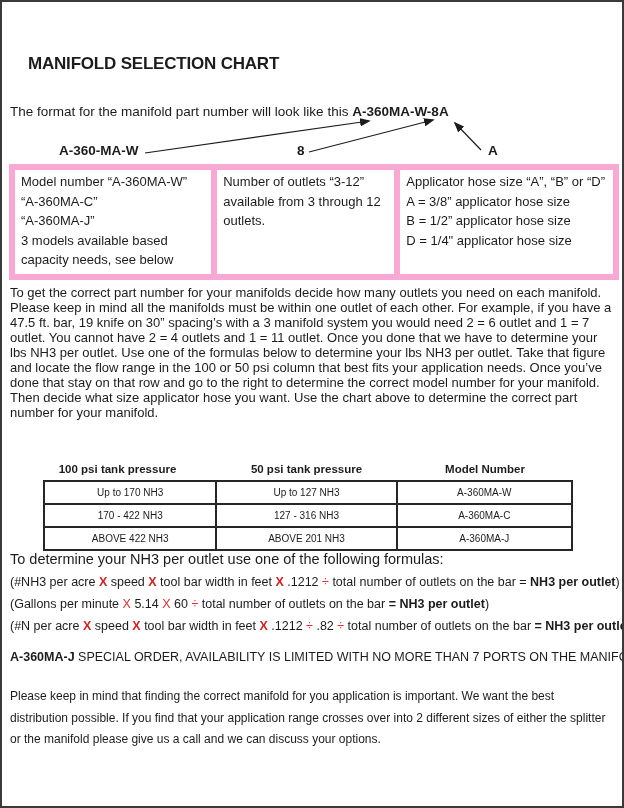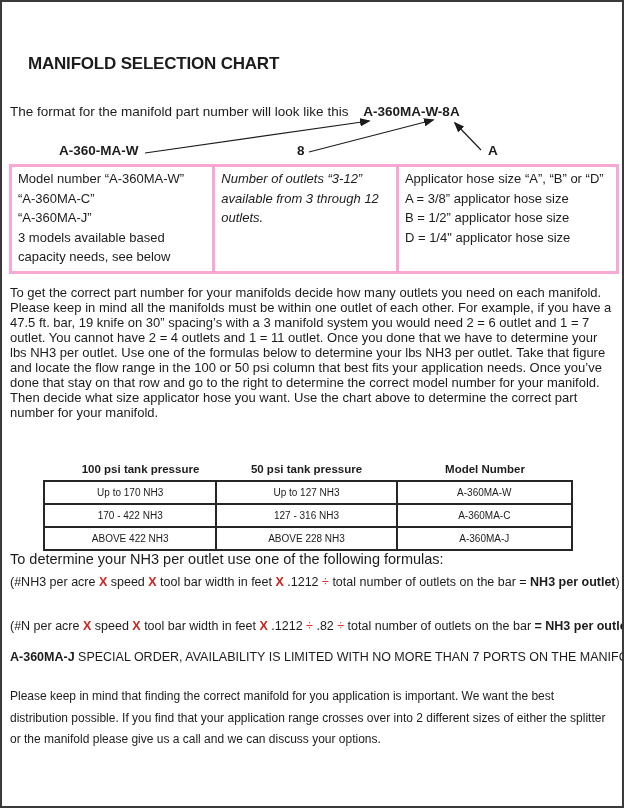--- a/index.html
+++ b/index.html
@@ -14,40 +14,40 @@
     overflow:hidden;
   }
   .abs{position:absolute;}
   .title{
     top:52px;left:0;width:100%;
     text-align:left;font-size:17px;font-weight:bold;
     letter-spacing:-0.2px;
     padding-left:26px;
   }
   .intro{top:102px;left:8px;font-size:13.5px;white-space:nowrap;}
-  .intro b{font-size:13.5px;margin-left:11px;}
+  .intro b{font-size:13.5px;}
   .callout{font-size:13.5px;font-weight:bold;}
   .callout-model{top:141px;left:57px;}
   .callout-outlets{top:141px;left:295px;}
   .callout-hose{top:141px;left:486px;}
   .arrows{top:0;left:0;width:624px;height:808px;pointer-events:none;}
   table{border-collapse:collapse;}
   .fmt-table{top:162px;left:7px;width:610px;}
   .fmt-table td{
-    border:3px solid #f9a8d4;vertical-align:top;
+    border:6px solid #f9a8d4;vertical-align:top;
     font-size:13px;line-height:19.5px;padding:2px 6px 4px 6px;
   }
   .fmt-c1{width:191px;}
-  .fmt-c2{width:171px;font-style:italic;}
+  .fmt-c2{width:171px;}
   .fmt-c3{width:208px;}
   .r{padding-right:8px;}
   .para{left:8px;top:283px;width:606px;font-size:13px;line-height:15px;text-align:left;}
   .ptable-headers{top:461px;left:0;width:624px;height:14px;}
   .pth{position:absolute;font-size:11.5px;font-weight:bold;text-align:center;}
-  .pth-1{left:52px;width:173px;}
+  .pth-1{left:29px;width:173px;}
   .pth-2{left:214px;width:181px;}
   .pth-3{left:395px;width:176px;}
   .ptable{top:478px;left:41px;width:530px;}
   .ptable td{
     border:2px solid #262626;text-align:center;
     font-size:10px;line-height:19px;padding:1px 2px;
   }
   .pt-c1{width:169px;}.pt-c2{width:177px;}.pt-c3{width:172px;}
   .formulas-heading{top:549px;left:8px;font-size:14.5px;}
   .formula{left:8px;font-size:12.5px;white-space:nowrap;}
@@ -123,29 +123,30 @@
       <td class="pt-c2">Up to 127 NH3</td>
       <td class="pt-c3">A-360MA-W</td>
     </tr>
     <tr>
       <td>170 - 422 NH3</td>
       <td>127 - 316 NH3</td>
       <td>A-360MA-C</td>
     </tr>
     <tr>
       <td>ABOVE 422 NH3</td>
-      <td>ABOVE 228 NH3</td>
+      <td>ABOVE 201 NH3</td>
       <td>A-360MA-J</td>
     </tr>
   </tbody>
     </table>
 
   <div class="abs formulas-heading">To determine your NH3 per outlet use one of the following formulas:</div>
 
   <div class="abs formula formula-0"><span>(#NH3 per acre </span><span class="redb">X</span><span> speed </span><span class="redb">X</span><span> tool bar width in feet </span><span class="redb">X</span><span> .1212 </span><span class="red">÷</span><span> total number of outlets on the bar = </span><span class="bold">NH3 per outlet</span><span>)</span></div>
+  <div class="abs formula formula-1"><span>(Gallons per minute </span><span class="red">X</span><span> 5.14 </span><span class="red">X</span><span> 60 </span><span class="red">÷</span><span> total number of outlets on the bar </span><span class="bold">= NH3 per outlet</span><span>)</span></div>
   <div class="abs formula formula-2"><span>(#N per acre </span><span class="redb">X</span><span> speed </span><span class="redb">X</span><span> tool bar width in feet </span><span class="redb">X</span><span> .1212 </span><span class="red">÷</span><span> .82 </span><span class="red">÷</span><span> total number of outlets on the bar </span><span class="bold">= NH3 per outlet</span></div>
 
   <div class="abs special">
     <span class="bold">A-360MA-J</span><span> SPECIAL ORDER, AVAILABILITY IS LIMITED WITH NO MORE THAN 7 PORTS ON THE MANIFOLD</span>
   </div>
 
   <div class="abs closing">Please keep in mind that finding the correct manifold for you application is important. We want the best distribution possible. If you find that your application range crosses over into 2 different sizes of either the splitter or the manifold please give us a call and we can discuss your options.</div>
 
 
 </div>

